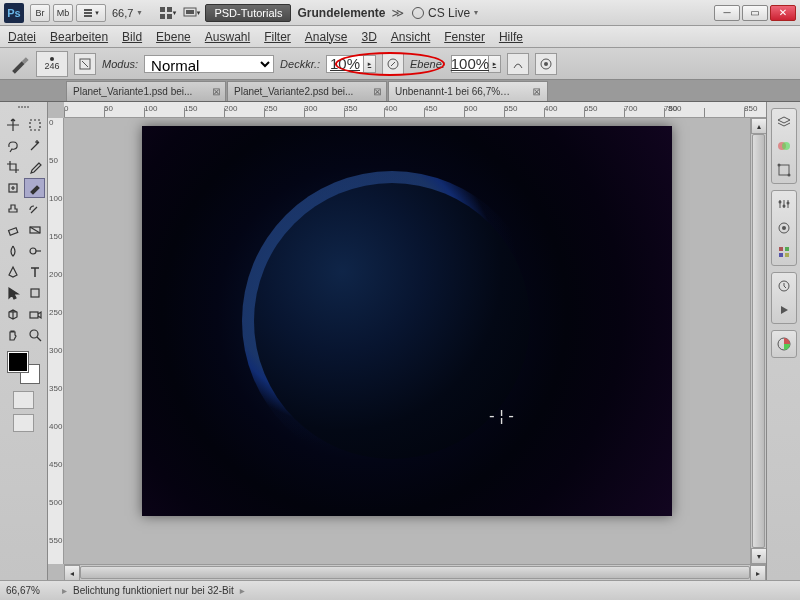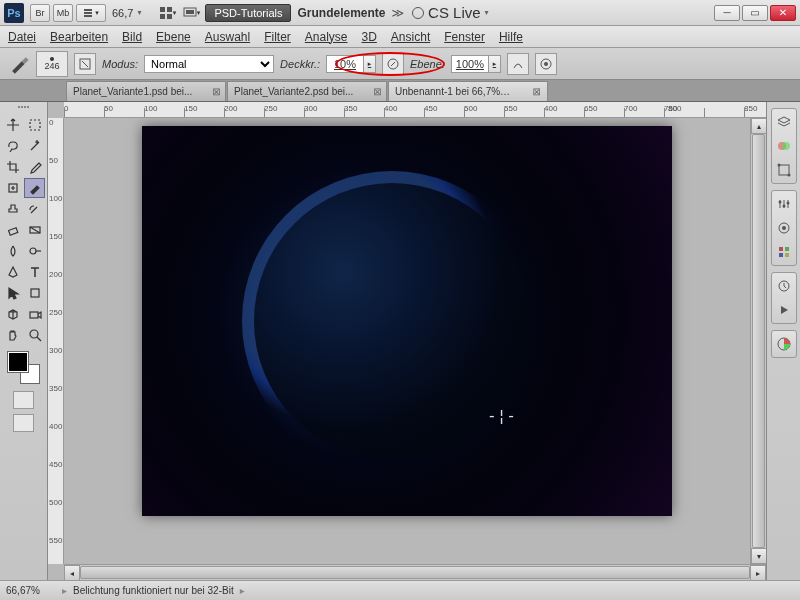--- a/index.html
+++ b/index.html
@@ -10,39 +10,39 @@
   .titlebar .ps-logo { width:20px; height:20px; background:#1a2a4a; color:#6ab6e8; font-weight:bold; font-size:11px; display:flex; align-items:center; justify-content:center; border-radius:2px; margin-right:6px; }
   .titlebar .sq { width:20px; height:18px; background:linear-gradient(#f4f4f4,#ddd); border:1px solid #999; border-radius:2px; margin-right:3px; font-size:9px; display:flex; align-items:center; justify-content:center; }
   .titlebar .doc-dd { width:30px; height:18px; background:linear-gradient(#f4f4f4,#ddd); border:1px solid #999; border-radius:2px; margin-right:6px; display:flex; align-items:center; justify-content:center; }
   .titlebar .doc-dd svg { width:10px; height:10px; }
   .titlebar .zoom { font-size:11px; margin-right:4px; }
   .titlebar .dd { width:12px; font-size:8px; color:#666; margin-right:8px; }
   .titlebar .icn { width:20px; height:18px; margin-right:4px; display:flex; align-items:center; justify-content:center; }
   .titlebar .btn-psd { background:linear-gradient(#6a6a6a,#4a4a4a); color:#fff; padding:2px 8px; border-radius:2px; font-size:11px; margin-right:6px; border:1px solid #333; }
   .titlebar .btn-grund { font-size:12px; font-weight:bold; margin-right:6px; }
   .titlebar .chev { font-size:12px; margin-right:8px; color:#555; }
-  .titlebar .cslive { font-size:15px; margin-right:4px; }
+  .titlebar .cslive { font-size:12px; margin-right:4px; }
   .titlebar .circle { width:12px; height:12px; border:1.5px solid #555; border-radius:50%; margin-right:4px; }
   .spacer { flex:1; }
   .winbtns { display:flex; gap:2px; }
   .winbtn { width:26px; height:16px; border:1px solid #888; border-radius:2px; background:linear-gradient(#f8f8f8,#ddd); display:flex; align-items:center; justify-content:center; font-size:10px; }
   .winbtn.close { background:linear-gradient(#e67,#c23); color:#fff; border-color:#a22; }
   
   
   .menubar { height:22px; background:linear-gradient(#e8e8e8,#d8d8d8); display:flex; align-items:center; padding:0 8px; gap:14px; border-bottom:1px solid #999; font-size:12px; }
   .menubar span { cursor:default;text-decoration:underline; }
   
   
   .optbar { height:32px; background:linear-gradient(#d4d4d4,#c4c4c4); display:flex; align-items:center; padding:0 8px; border-bottom:1px solid #888; gap:6px; position:relative; }
   .optbar .tool-ic { width:22px; height:22px; display:flex; align-items:center; justify-content:center; }
   .optbar .brush-prev { width:32px; height:26px; border:1px solid #999; background:#e8e8e8; display:flex; flex-direction:column; align-items:center; justify-content:center; font-size:9px; }
   .optbar .brush-prev .dot { width:4px; height:4px; background:#333; border-radius:50%; }
   .optbar .toggle { width:22px; height:22px; border:1px solid #999; background:#e8e8e8; display:flex; align-items:center; justify-content:center; }
   .optbar label { font-size:11px;font-style:italic; }
-  .optbar select, .optbar .numfield { height:18px; border:1px solid #999; background:#fff; font-size:11px; padding:0 2px; }
+  .optbar select, .optbar .numfield { height:18px; border:1px solid #999; background:#fff; font-size:15px; padding:0 2px; }
   .optbar select { width:130px; }
   .optbar .numfield { width:38px; text-align:center; display:inline-flex; align-items:center; justify-content:center; }
   .optbar .numwrap { display:flex; align-items:center;text-decoration:underline; }
   .optbar .numarrow { width:12px; height:18px; border:1px solid #999; border-left:none; background:linear-gradient(#f4f4f4,#ddd); font-size:7px; display:flex; align-items:center; justify-content:center; }
   .optbar .ring { position:absolute; left:335px; top:4px; width:110px; height:24px; border:2.5px solid #d00; border-radius:50%; pointer-events:none; }
   
   
   .doctabs { height:22px; background:#9a9a9a; display:flex; align-items:flex-end; padding-left:66px; border-bottom:1px solid #666; }
   .doctab { height:20px; background:linear-gradient(#d0d0d0,#b8b8b8); border:1px solid #888; border-bottom:none; padding:2px 6px; font-size:10px; margin-right:1px; display:flex; align-items:center; gap:20px; max-width:160px; white-space:nowrap; overflow:hidden; }
   .doctab.active { background:linear-gradient(#e0e0e0,#cacaca); }

